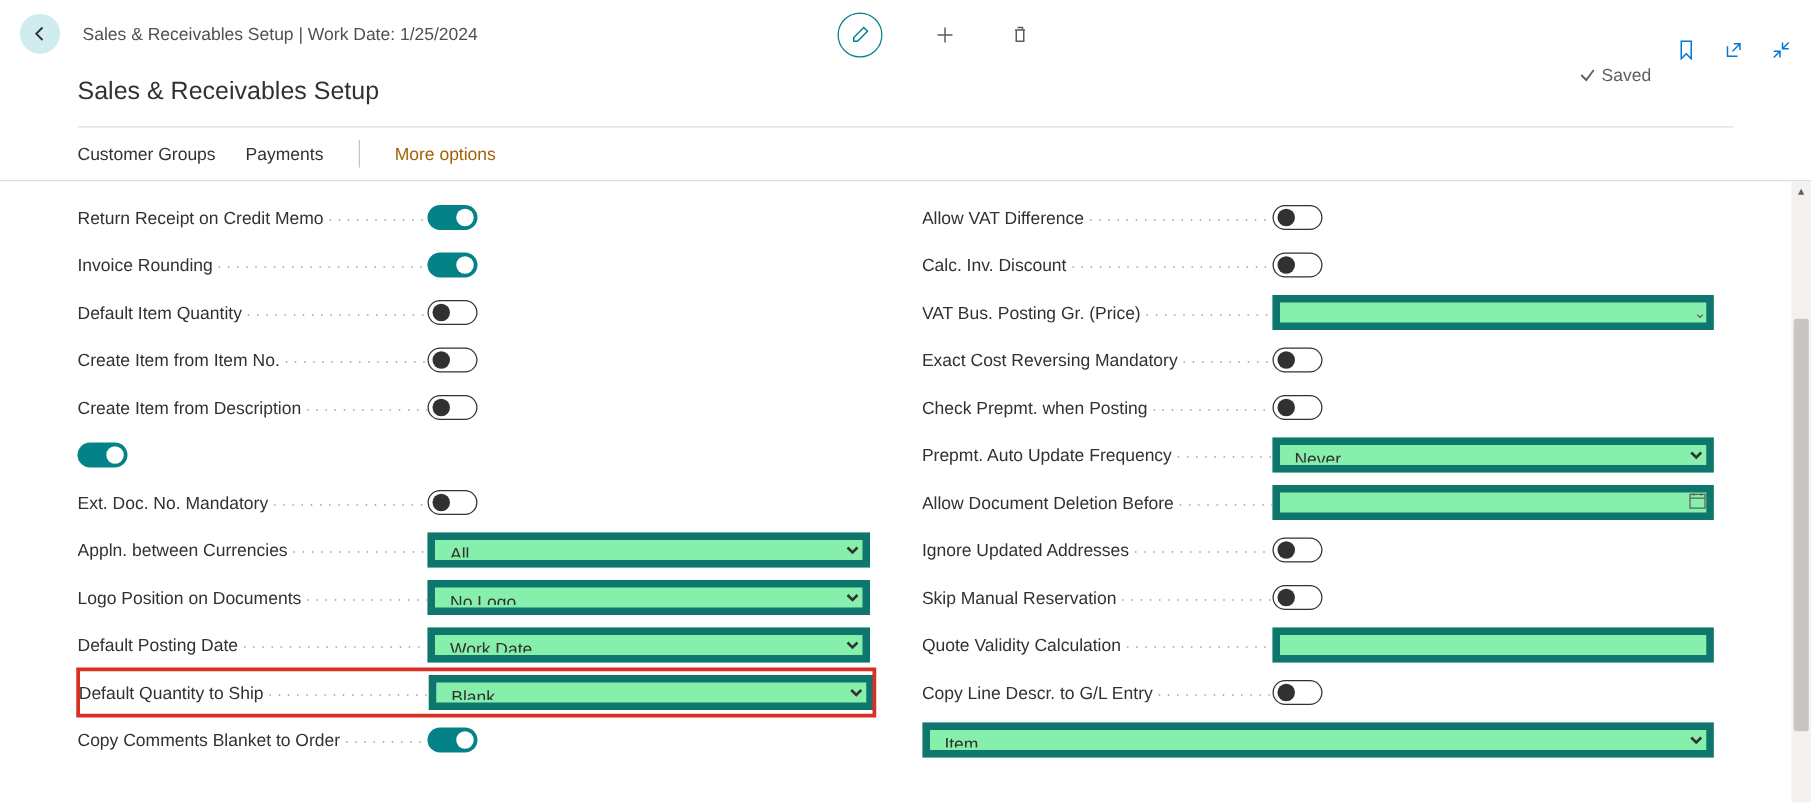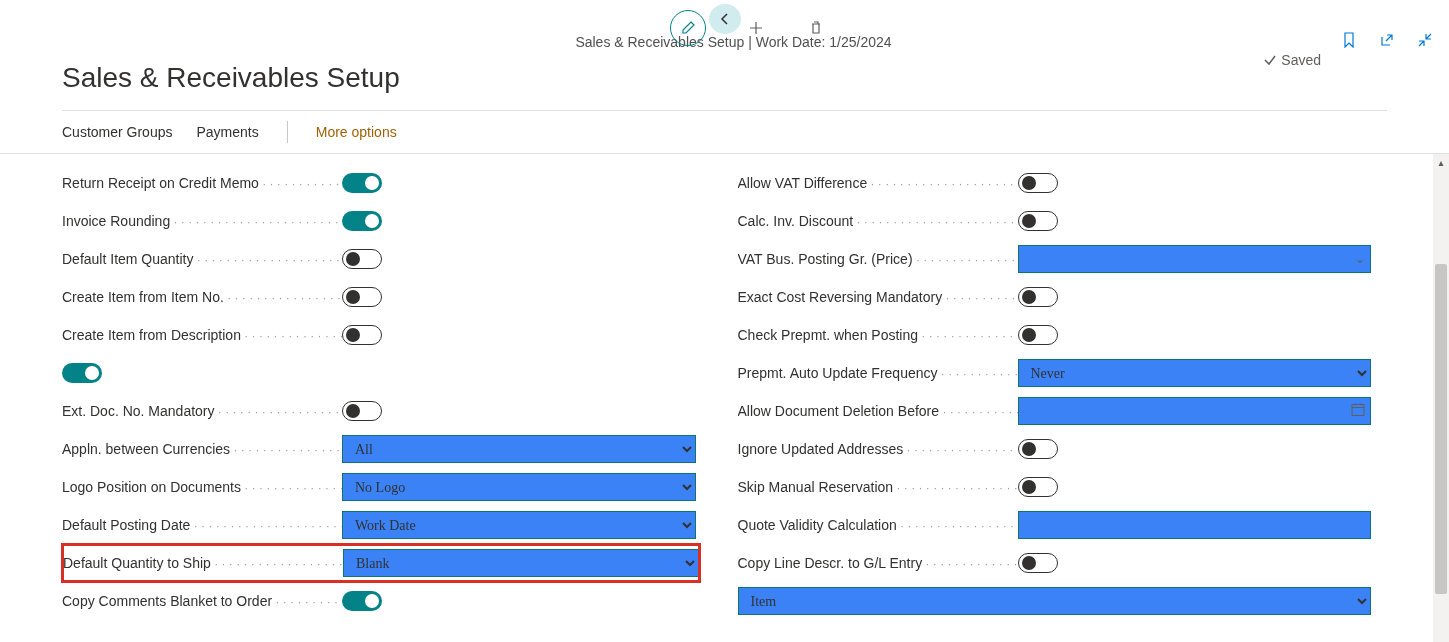--- a/index.html
+++ b/index.html
@@ -12,21 +12,20 @@
       height: 642px;
       overflow: hidden;
       position: relative;
     }
     .top-bar {
       display: flex;
       align-items: center;
       height: 54px;
       padding: 4px 16px;
       position: relative;
-      flex-direction: column;
     }
     .back-btn {
       width: 32px; height: 32px;
       border-radius: 50%;
       background: #d1ecef;
       display: flex; align-items: center; justify-content: center;
       cursor: pointer;
     }
     .breadcrumb {
       margin-left: 18px;
@@ -57,21 +56,21 @@
     .right-actions {
       position: absolute;
       right: 14px; top: 12px;
       display: flex; align-items: center;
       gap: 18px;
       color: #605e5c;
     }
     .saved-check { display: flex; align-items: center; gap: 4px; font-size: 14px; margin-top: 40px;}
     .page-title {
       padding: 8px 62px 16px;
-      font-size: 28px;
+      font-size: 20px;
       font-weight: 400;
       color: #323130;
     }
     .divider-under-title {
       margin: 0 62px;
       border-top: 1px solid #e1dfdd;
     }
     .action-bar {
       display: flex;
       align-items: center;
@@ -142,24 +141,24 @@
     }
     .toggle.off::after {
       content: ""; position: absolute;
       left: 3px; top: 2px;
       width: 14px; height: 14px;
       background: #323130; border-radius: 50%;
     }
     select, input.text-input {
       width: 100%;
       height: 28px;
-      border: 1px solid #0f766e;
-      background: #3b82f6;
+      border: 6px solid #0f766e;
+      background: #86efac;
       padding: 2px 8px;
-      font-family: Liberation Serif, serif;
+      font-family: Liberation Sans, sans-serif;
       font-size: 14px;
       color: #323130;
     }
     .lookup-wrap {
       width: 100%;
       position: relative;
       display: flex;
     }
     .lookup-wrap input { flex:1; padding-right: 28px; }
     .lookup-caret {

